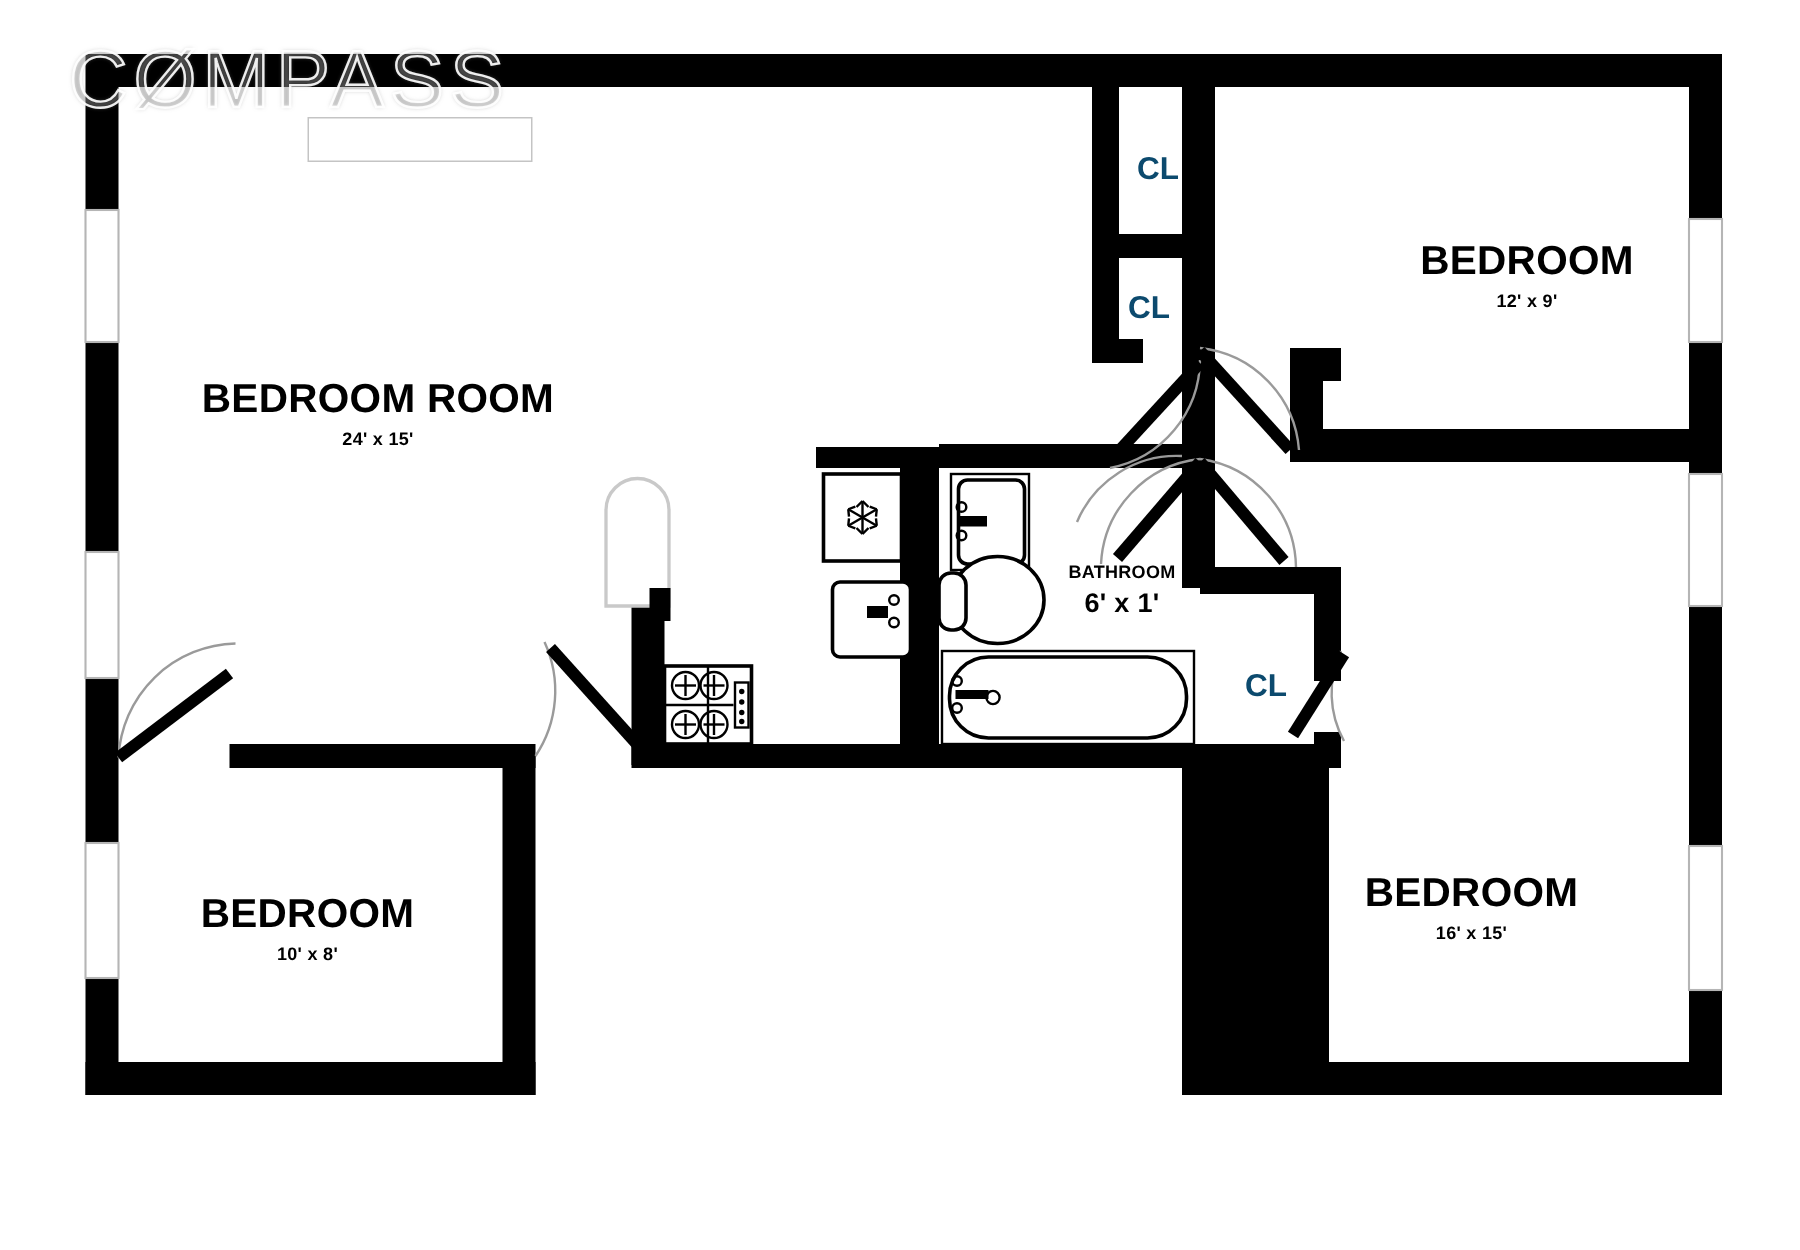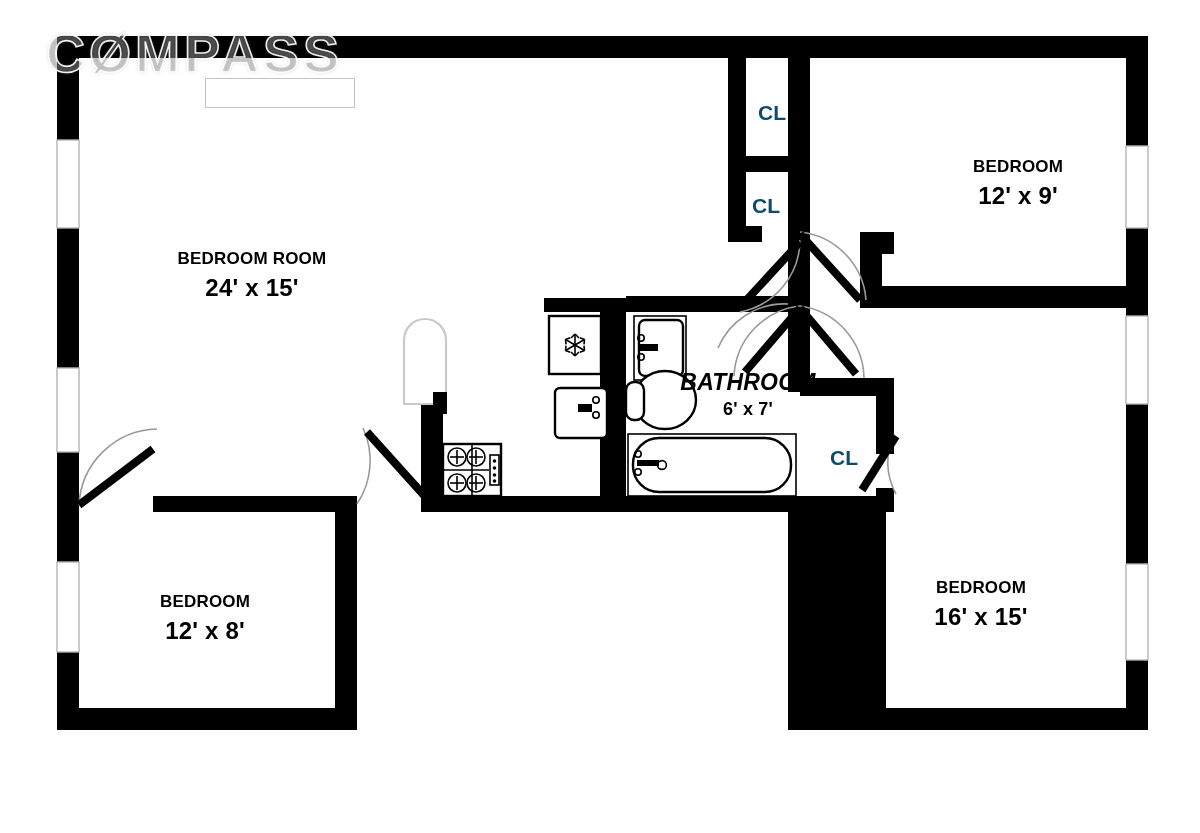--- a/index.html
+++ b/index.html
@@ -38,23 +38,23 @@
     position: absolute;
     text-align: center;
     color: #000000;
     font-family: "Liberation Sans", sans-serif;
     font-weight: bold;
     line-height: 1.22;
     white-space: nowrap;
     transform: translate(-50%, -50%);
     letter-spacing: 0.2px;
   }
-  .room-label .rl-name { font-size: 17px; display: block; }
-  .room-label .rl-dims { font-size: 24px; display: block; margin-top: 3px; }
-  .room-label.small .rl-name { font-size: 23px; font-style: italic; }
+  .room-label .rl-name { font-size: 27px; display: block; }
+  .room-label .rl-dims { font-size: 12px; display: block; margin-top: 3px; }
+  .room-label.small .rl-name { font-size: 12px; }
   .room-label.small .rl-dims { font-size: 18px; }
   .closet-label {
     position: absolute;
     color: #0c4a6e;
     font-family: "Liberation Sans", sans-serif;
     font-weight: bold;
     font-size: 21px;
     transform: translate(-50%, -50%);
     white-space: nowrap;
   }
@@ -62,21 +62,21 @@
   #watermark {
     position: absolute;
     left: 46px;
     top: 22px;
     width: 320px;
     height: 62px;
     pointer-events: none;
   }
   #watermark .wm-text {
     font-family: "Liberation Sans", sans-serif;
-    font-weight: bold;
+    font-weight: normal;
     font-size: 54px;
     letter-spacing: 4px;
     color: rgba(255,255,255,0.0);
     -webkit-text-stroke: 1.6px rgba(255,255,255,0.92);
     text-shadow: 0 0 3px rgba(140,140,140,0.55);
     white-space: nowrap;
     line-height: 62px;
   }
   #wm-box {
     position: absolute;
@@ -259,31 +259,31 @@
     <span class="rl-dims">24' x 15'</span>
   </div>
 
   <div class="room-label" style="left:1018px; top:183px;">
     <span class="rl-name">BEDROOM</span>
     <span class="rl-dims">12' x 9'</span>
   </div>
 
   <div class="room-label" style="left:205px; top:618px;">
     <span class="rl-name">BEDROOM</span>
-    <span class="rl-dims">12' x 8'</span>
+    <span class="rl-dims">10' x 8'</span>
   </div>
 
   <div class="room-label" style="left:981px; top:604px;">
     <span class="rl-name">BEDROOM</span>
     <span class="rl-dims">16' x 15'</span>
   </div>
 
   <div class="room-label small" style="left:748px; top:394px;">
     <span class="rl-name">BATHROOM</span>
-    <span class="rl-dims">6' x 7'</span>
+    <span class="rl-dims">6' x 1'</span>
   </div>
 
   <div class="closet-label" style="left:772px; top:113px;">CL</div>
   <div class="closet-label" style="left:766px; top:206px;">CL</div>
   <div class="closet-label" style="left:844px; top:458px;">CL</div>
 
   <div id="watermark">
     <div class="wm-text">CØMPASS</div>
   </div>
   <div id="wm-box"></div>

